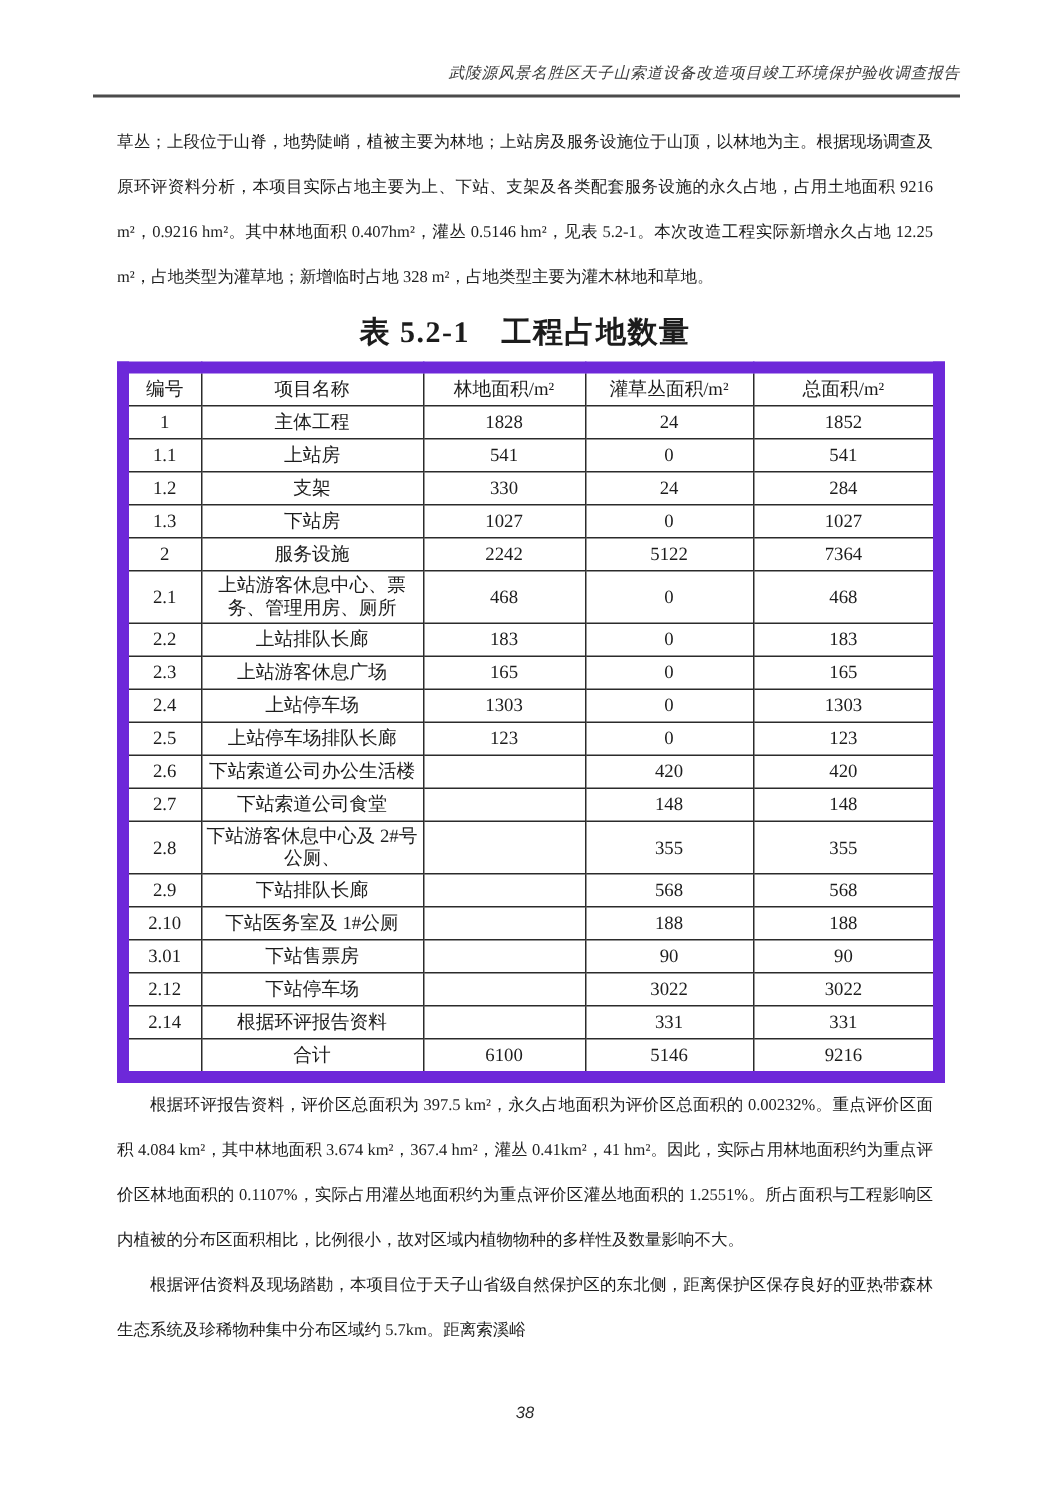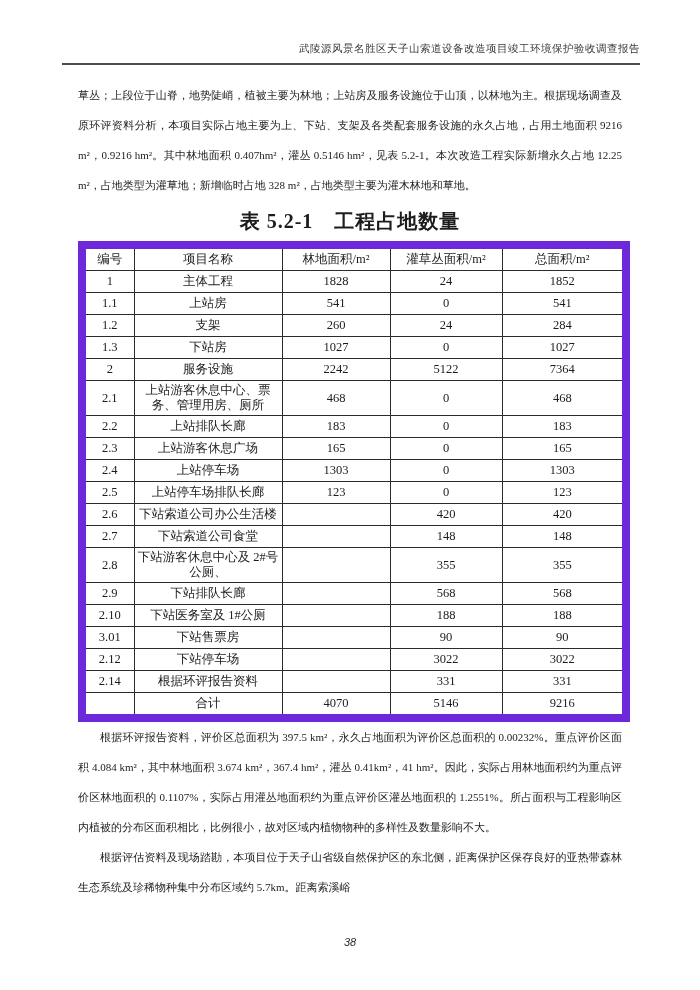--- a/index.html
+++ b/index.html
@@ -6,20 +6,21 @@
   .page{
     width:700px;height:990px;position:relative;background:#ffffff;
     font-family:"Liberation Serif","DejaVu Serif",serif;
     color:#1c1c1c;overflow:hidden;
   }
   .header{
     position:absolute;top:42px;left:62px;right:60px;
     text-align:right;font-size:10.5px;color:#3a3a3a;
     padding-bottom:7px;border-bottom:2px solid #4b4b4b;
     letter-spacing:0.5px;
+    font-style:italic;
   }
   .content{position:absolute;top:80px;left:78px;right:78px;}
   p.body-para{
     font-size:11px;line-height:30px;margin:0;
     text-align:justify;text-justify:inter-ideograph;
   }
   p.indent{text-indent:2em;}
   .caption{
     text-align:center;font-weight:bold;font-size:20px;
     margin:8px 0 6px 0;letter-spacing:1px;
@@ -85,21 +86,21 @@
           <tr>
             <td>1.1</td>
             <td>上站房</td>
             <td>541</td>
             <td>0</td>
             <td>541</td>
           </tr>
           <tr>
             <td>1.2</td>
             <td>支架</td>
-            <td>260</td>
+            <td>330</td>
             <td>24</td>
             <td>284</td>
           </tr>
           <tr>
             <td>1.3</td>
             <td>下站房</td>
             <td>1027</td>
             <td>0</td>
             <td>1027</td>
           </tr>
@@ -197,21 +198,21 @@
           <tr>
             <td>2.14</td>
             <td>根据环评报告资料</td>
             <td></td>
             <td>331</td>
             <td>331</td>
           </tr>
           <tr>
             <td></td>
             <td>合计</td>
-            <td>4070</td>
+            <td>6100</td>
             <td>5146</td>
             <td>9216</td>
           </tr>
         </tbody>
     </table>
 
     <p class="body-para indent spacer-p2">根据环评报告资料，评价区总面积为 397.5 km²，永久占地面积为评价区总面积的 0.00232%。重点评价区面积 4.084 km²，其中林地面积 3.674 km²，367.4 hm²，灌丛 0.41km²，41 hm²。因此，实际占用林地面积约为重点评价区林地面积的 0.1107%，实际占用灌丛地面积约为重点评价区灌丛地面积的 1.2551%。所占面积与工程影响区内植被的分布区面积相比，比例很小，故对区域内植物物种的多样性及数量影响不大。</p>
 
     <p class="body-para indent">根据评估资料及现场踏勘，本项目位于天子山省级自然保护区的东北侧，距离保护区保存良好的亚热带森林生态系统及珍稀物种集中分布区域约 5.7km。距离索溪峪</p>
 

